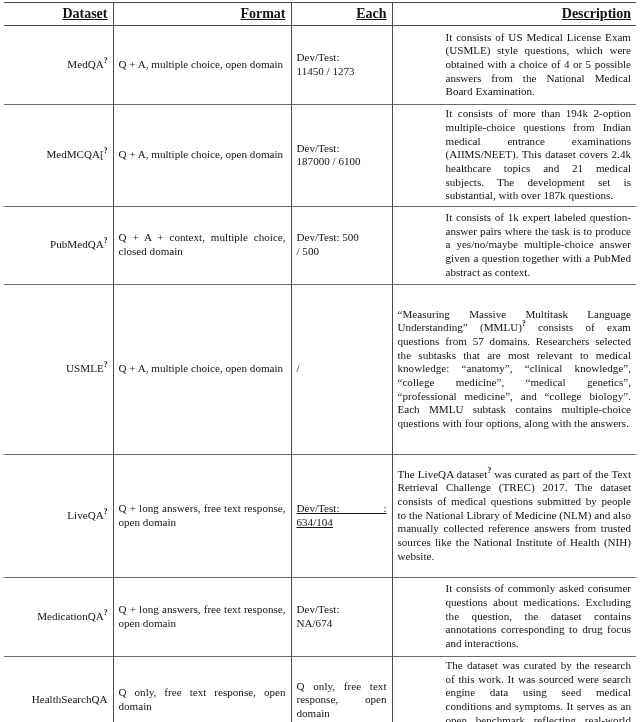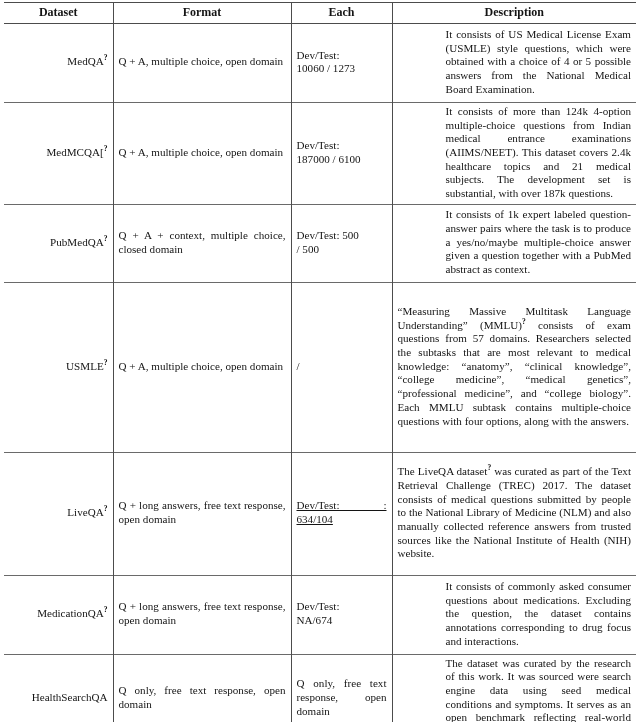--- a/index.html
+++ b/index.html
@@ -49,24 +49,25 @@
   }
 
   
   table.dataset-table th:first-child,
   table.dataset-table td:first-child { border-left: none; }
   table.dataset-table th:last-child,
   table.dataset-table td:last-child { border-right: none; }
 
   thead th {
     font-weight: bold;
-    text-align: center;
+    text-align: right;
     padding-top: 1px;
     padding-bottom: 2px;
-    font-size: 12px;
+    font-size: 14px;
+    text-decoration: underline;
   }
 
   tr.header-row th { border-top: 1.6px solid #4c4c4c; border-bottom: 1.6px solid #4c4c4c; }
 
   tbody tr td { border-top: 1.3px solid #6a6a6a; }
   tbody tr:first-child td { border-top: none; }
   tbody tr:last-child td { border-bottom: 1.6px solid #4c4c4c; }
 
   .cell-dataset {
     text-align: right;
@@ -131,32 +132,32 @@
         <th>Each</th>
         <th>Description</th>
       </tr>
     </thead>
 
     <tbody>
 
       <tr style="height:79px;">
         <td class="cell-dataset"><span>MedQA</span><span class="cite">?</span></td>
         <td class="cell-format">Q + A, multiple choice, open domain</td>
-        <td class="cell-size"><span class="line1">Dev/Test:</span><br><span class="line2">10060 / 1273</span></td>
+        <td class="cell-size"><span class="line1">Dev/Test:</span><br><span class="line2">11450 / 1273</span></td>
         <td class="cell-desc">
             <span class="desc-block">It consists of US Medical License Exam (USMLE) style questions, which were obtained with a choice of 4 or 5 possible answers from the National Medical Board Examination.</span>
           </td>
       </tr>
 
       <tr style="height:95px;">
         <td class="cell-dataset"><span>MedMCQA[</span><span class="cite">?</span></td>
         <td class="cell-format">Q + A, multiple choice, open domain</td>
         <td class="cell-size"><span class="line1">Dev/Test:</span><br><span class="line2">187000 / 6100</span></td>
         <td class="cell-desc">
-            <span class="desc-block">It consists of more than 124k 4-option multiple-choice questions from Indian medical entrance examinations (AIIMS/NEET). This dataset covers 2.4k healthcare topics and 21 medical subjects. The development set is substantial, with over 187k questions.</span>
+            <span class="desc-block">It consists of more than 194k 2-option multiple-choice questions from Indian medical entrance examinations (AIIMS/NEET). This dataset covers 2.4k healthcare topics and 21 medical subjects. The development set is substantial, with over 187k questions.</span>
           </td>
       </tr>
 
       <tr style="height:78px;">
         <td class="cell-dataset"><span>PubMedQA</span><span class="cite">?</span></td>
         <td class="cell-format">Q + A + context, multiple choice, closed domain</td>
         <td class="cell-size"><span class="line1">Dev/Test: 500</span><br><span class="line2">/ 500</span></td>
         <td class="cell-desc">
             <span class="desc-block">It consists of 1k expert labeled question-answer pairs where the task is to produce a yes/no/maybe multiple-choice answer given a question together with a PubMed abstract as context.</span>
           </td>

